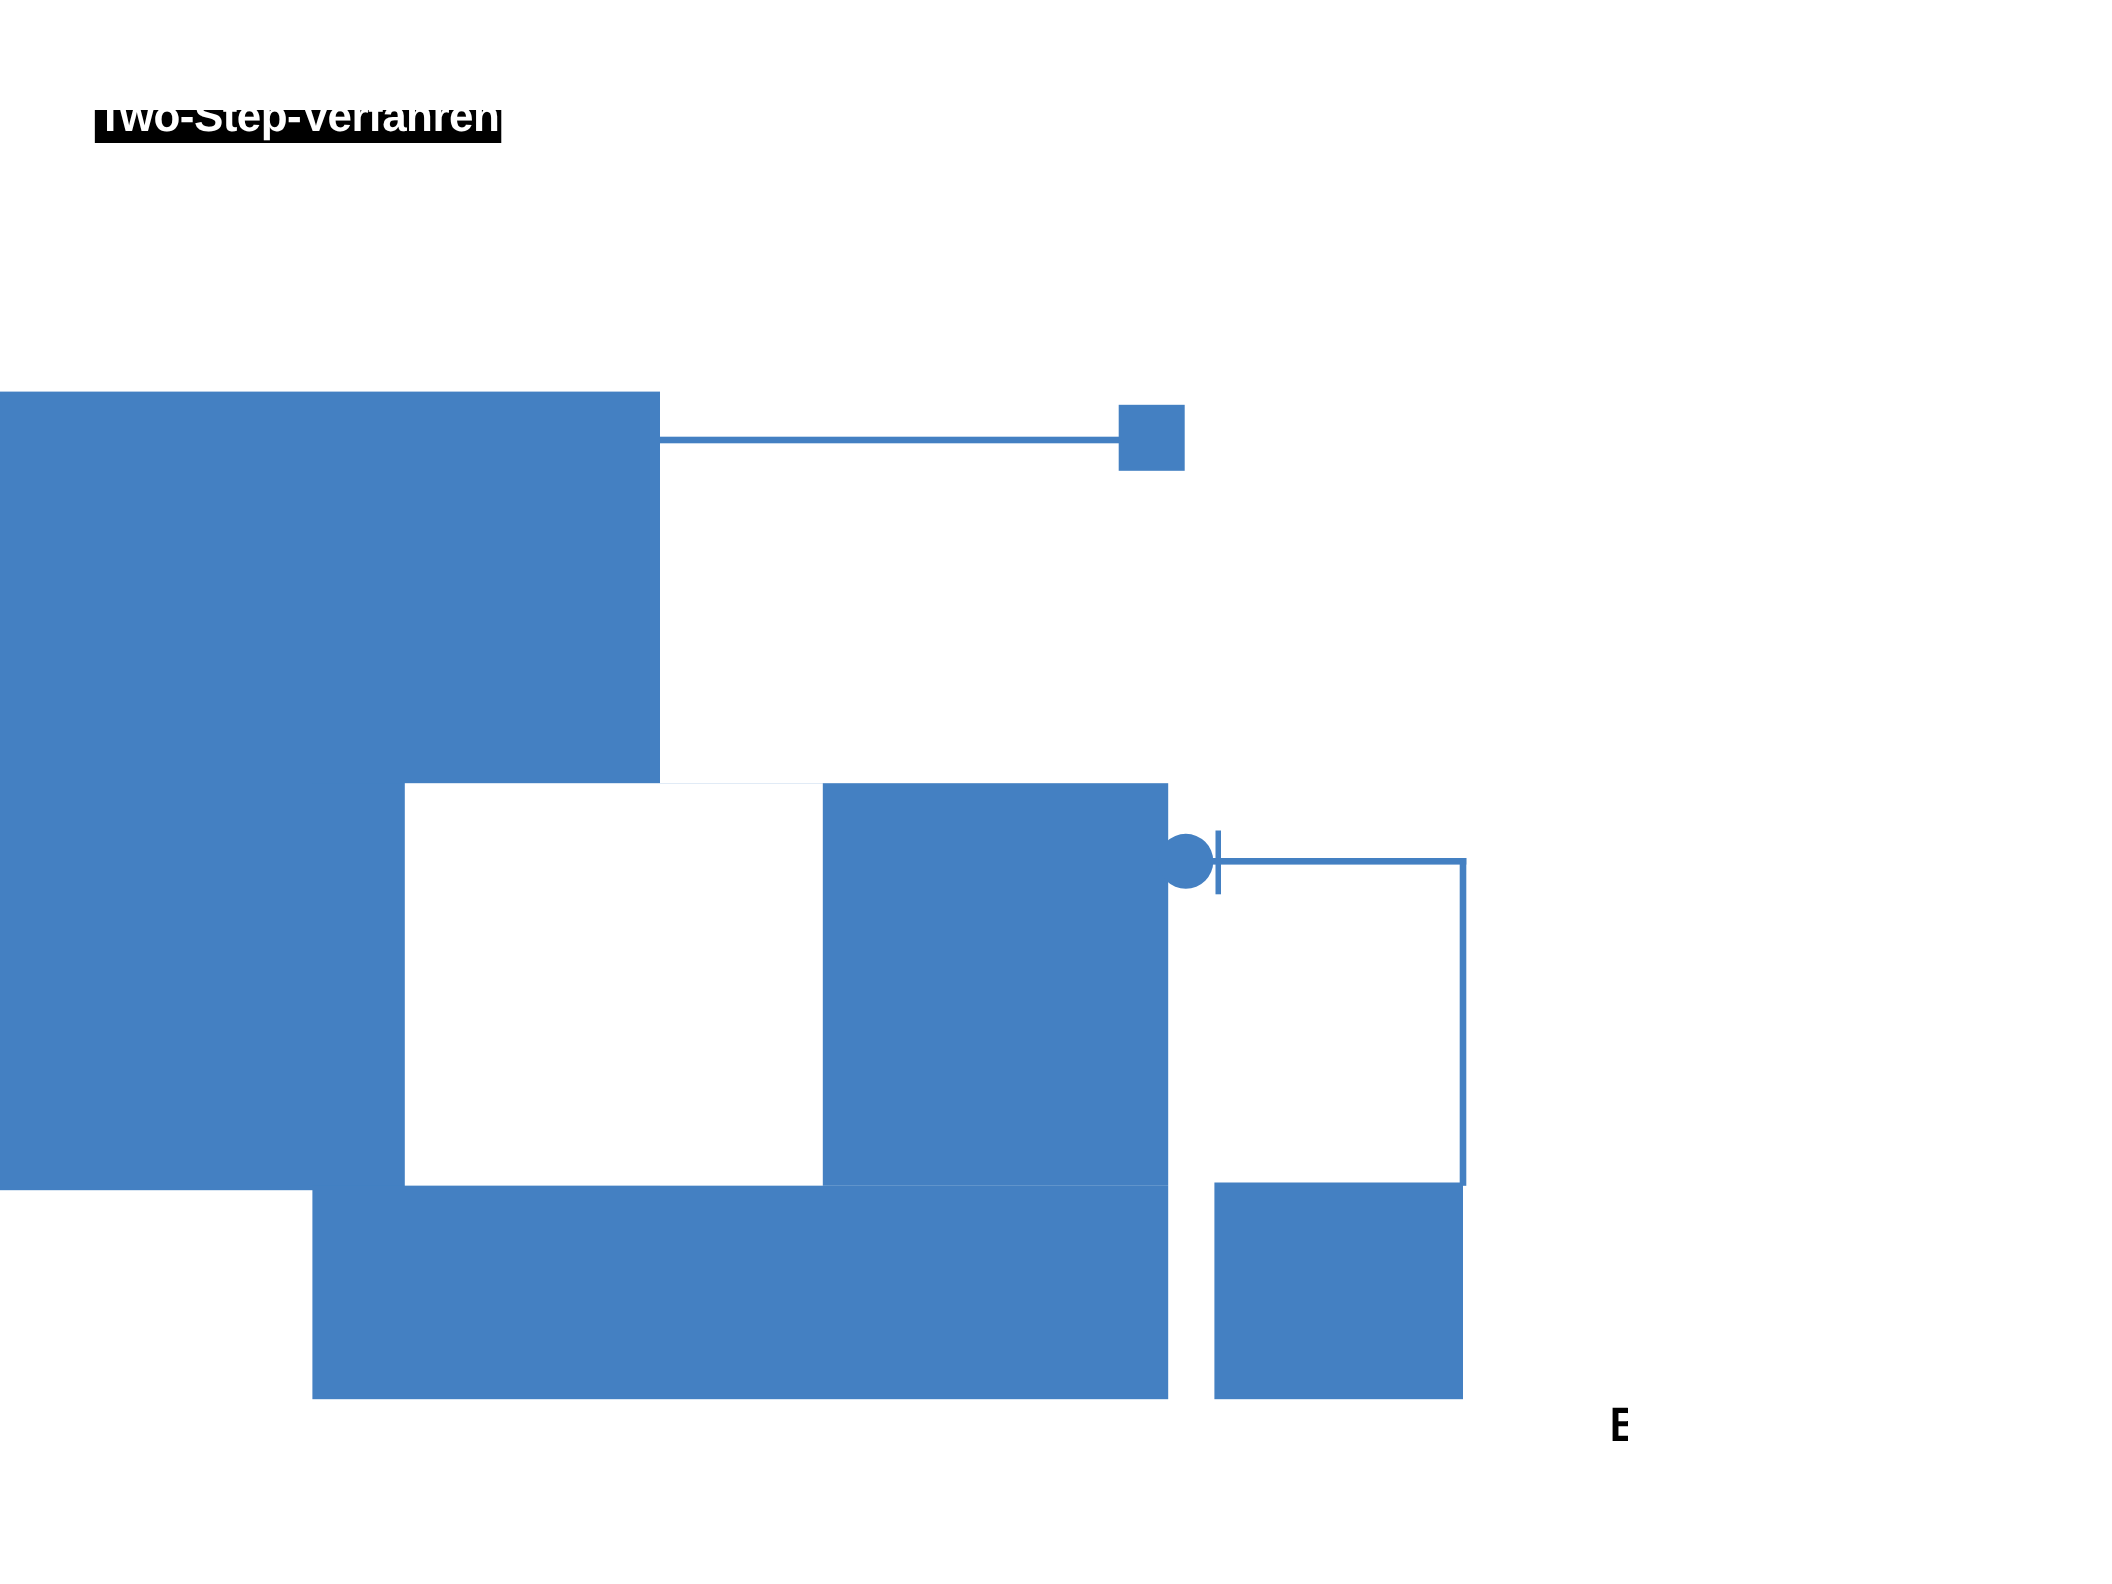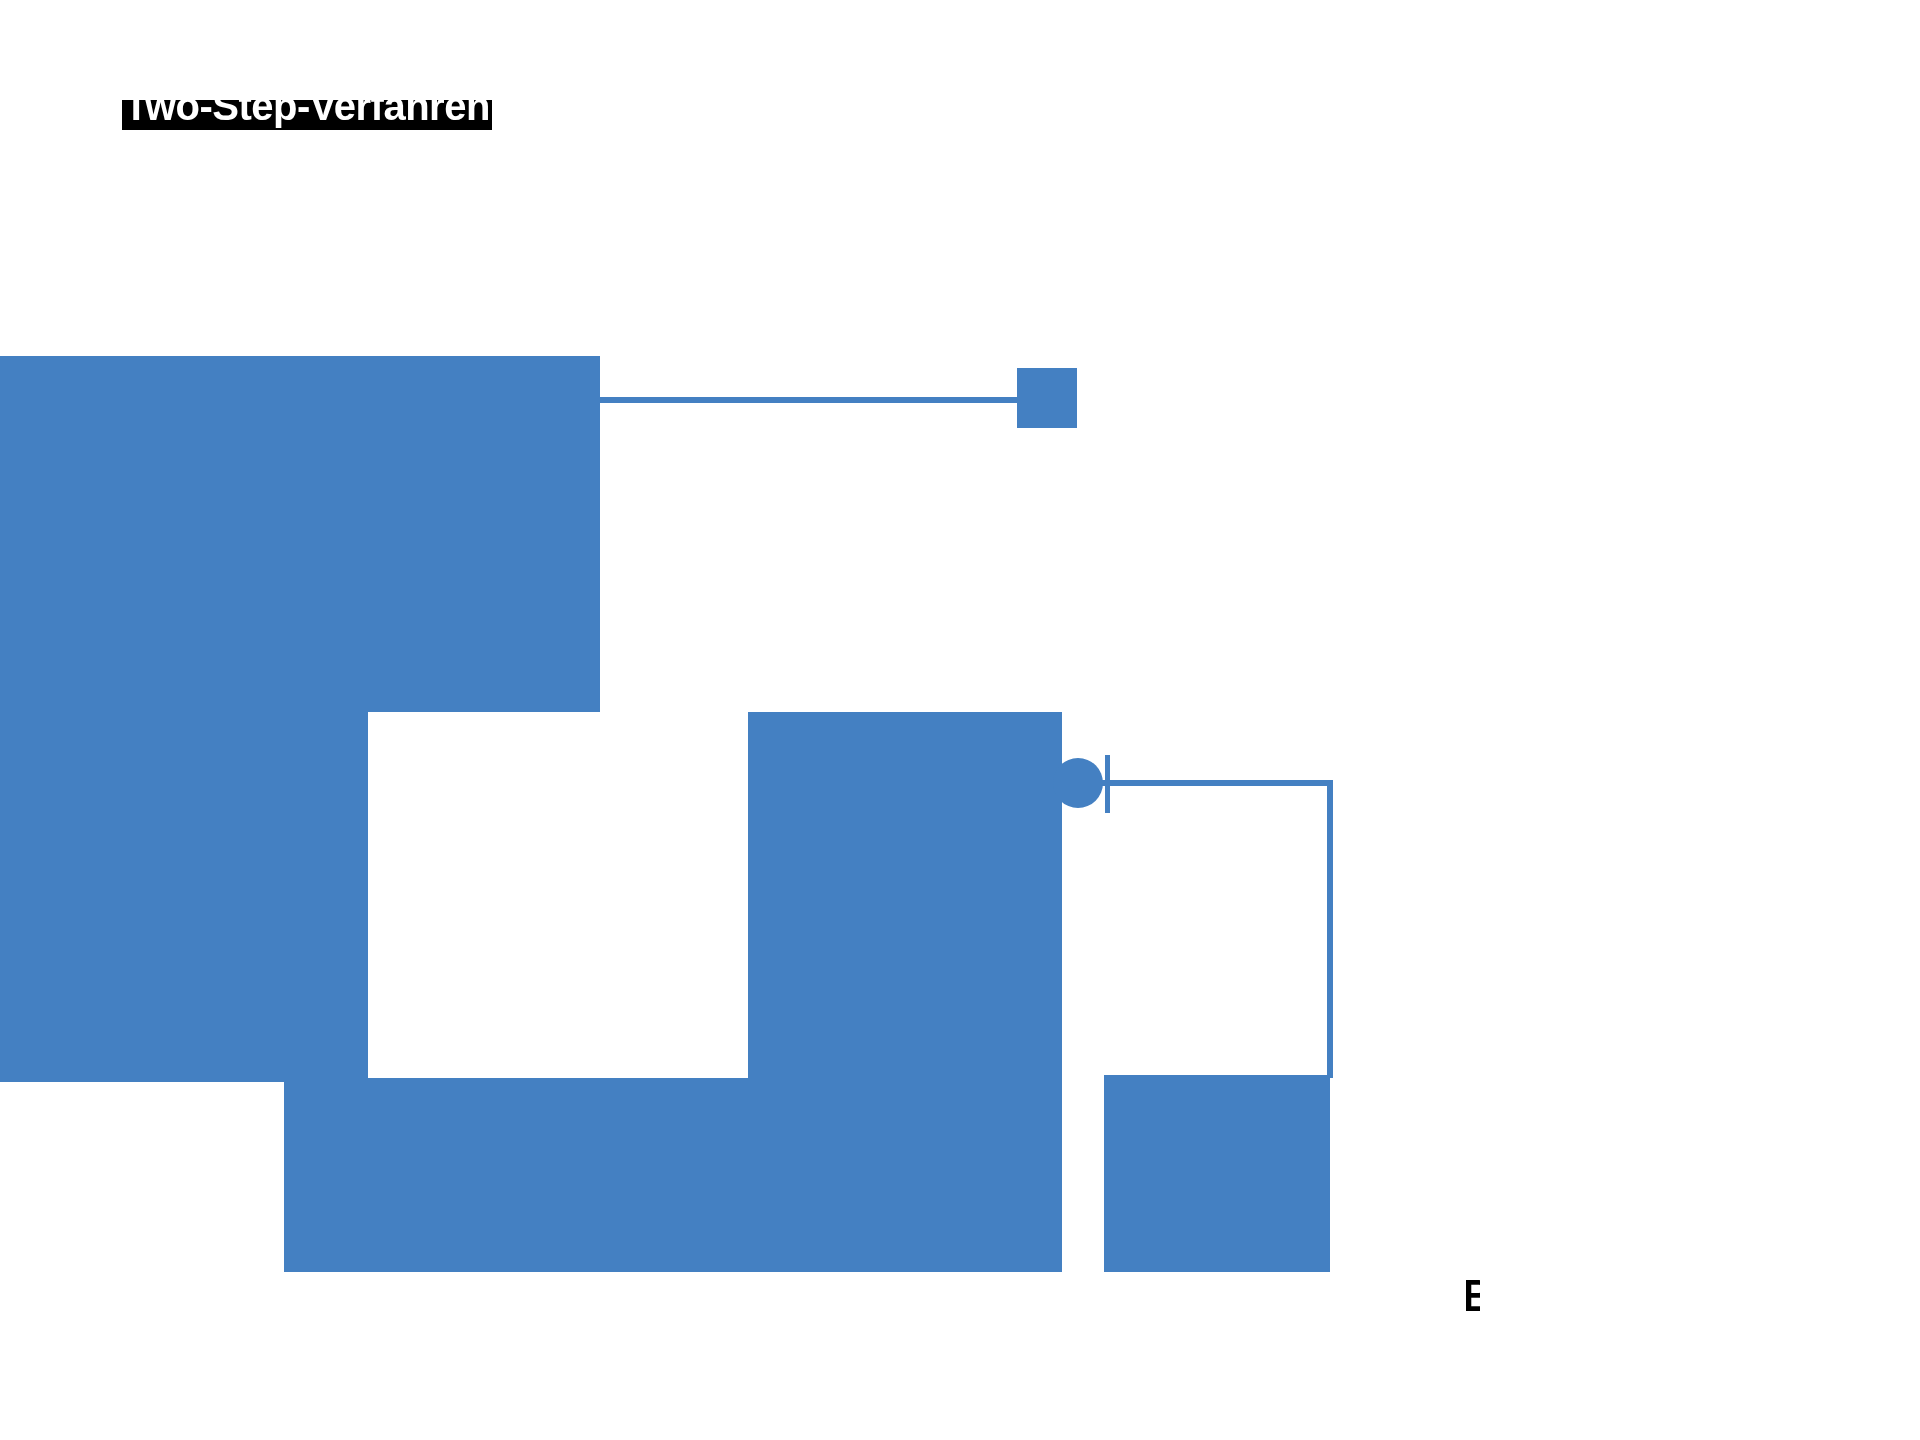--- a/index.html
+++ b/index.html
@@ -20,21 +20,20 @@
   }
 
   
   .title-wrap {
     position: absolute;
     left: 86px;
     top: 82px;
     width: 700px;
     height: 60px;
     overflow: hidden;
-    margin-left: 36px;
   }
   .title-band {
     position: absolute;
     left: 0;
     top: 0;
     display: inline-block;
     background: #000000;
     color: #ffffff;
     font-size: 40px;
     font-weight: bold;

